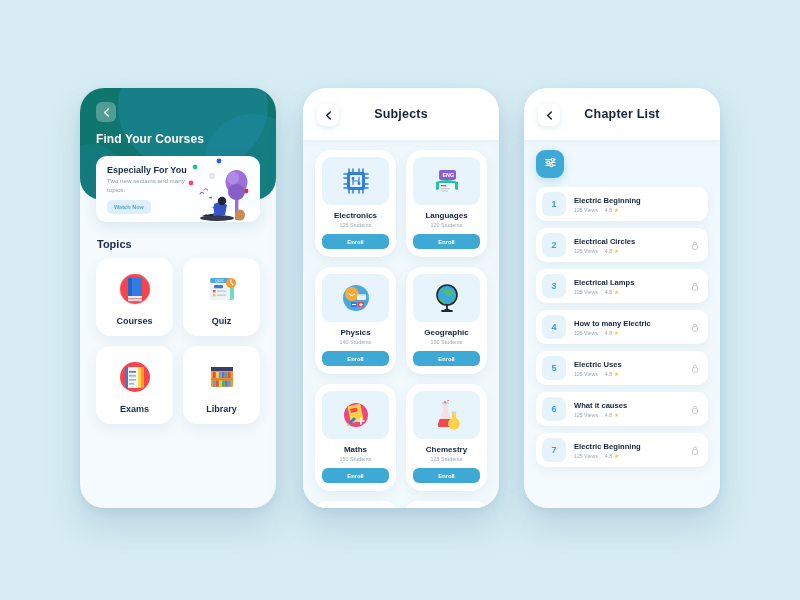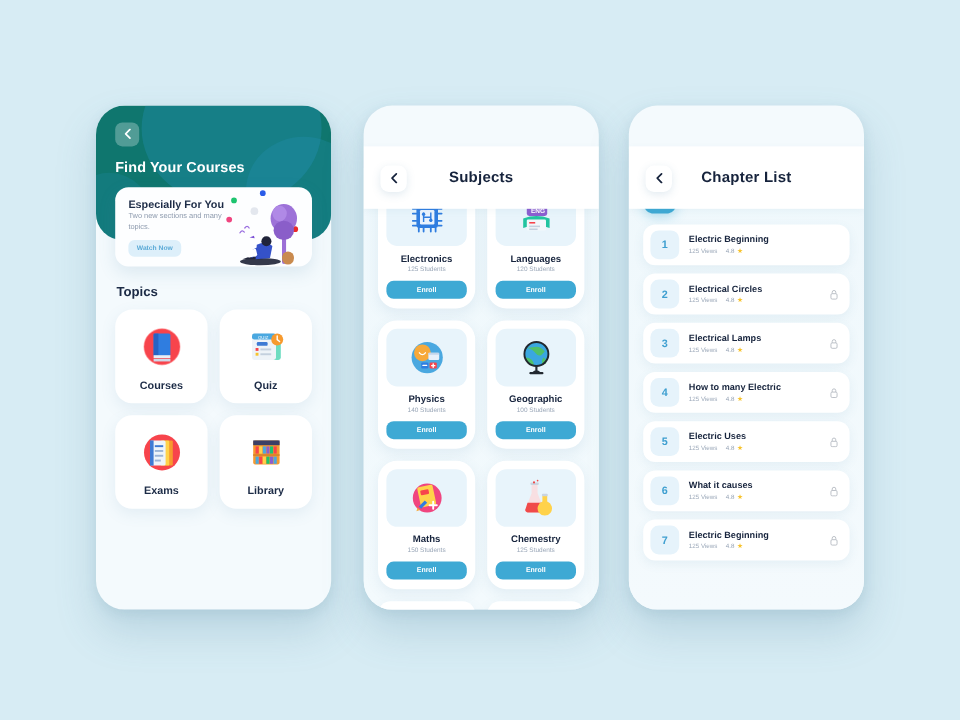--- a/index.html
+++ b/index.html
@@ -99,21 +99,20 @@
   .topic-card .ic { width: 40px; height: 40px; }
   .topic-card .lbl { font-size: 9px; font-weight: bold; color: #1c2b46; }
 
   
   .top-bar {
     position: relative; height: 52px;
     background: #ffffff;
     display: flex; align-items: center; justify-content: center;
     box-shadow: 0 2px 6px rgba(90,140,175,.07);
     z-index: 3;
-    margin-top: 34px;
   }
   .top-bar .title { font-size: 12.5px; font-weight: bold; color: #16233c; letter-spacing: .2px; }
   .back-btn-white {
     position: absolute; left: 14px; top: 16px;
     width: 22px; height: 22px;
     background: #fff; border-radius: 7px;
     box-shadow: 0 2px 7px rgba(80,130,165,.17);
     display: flex; align-items: center; justify-content: center;
     cursor: pointer;
   }

